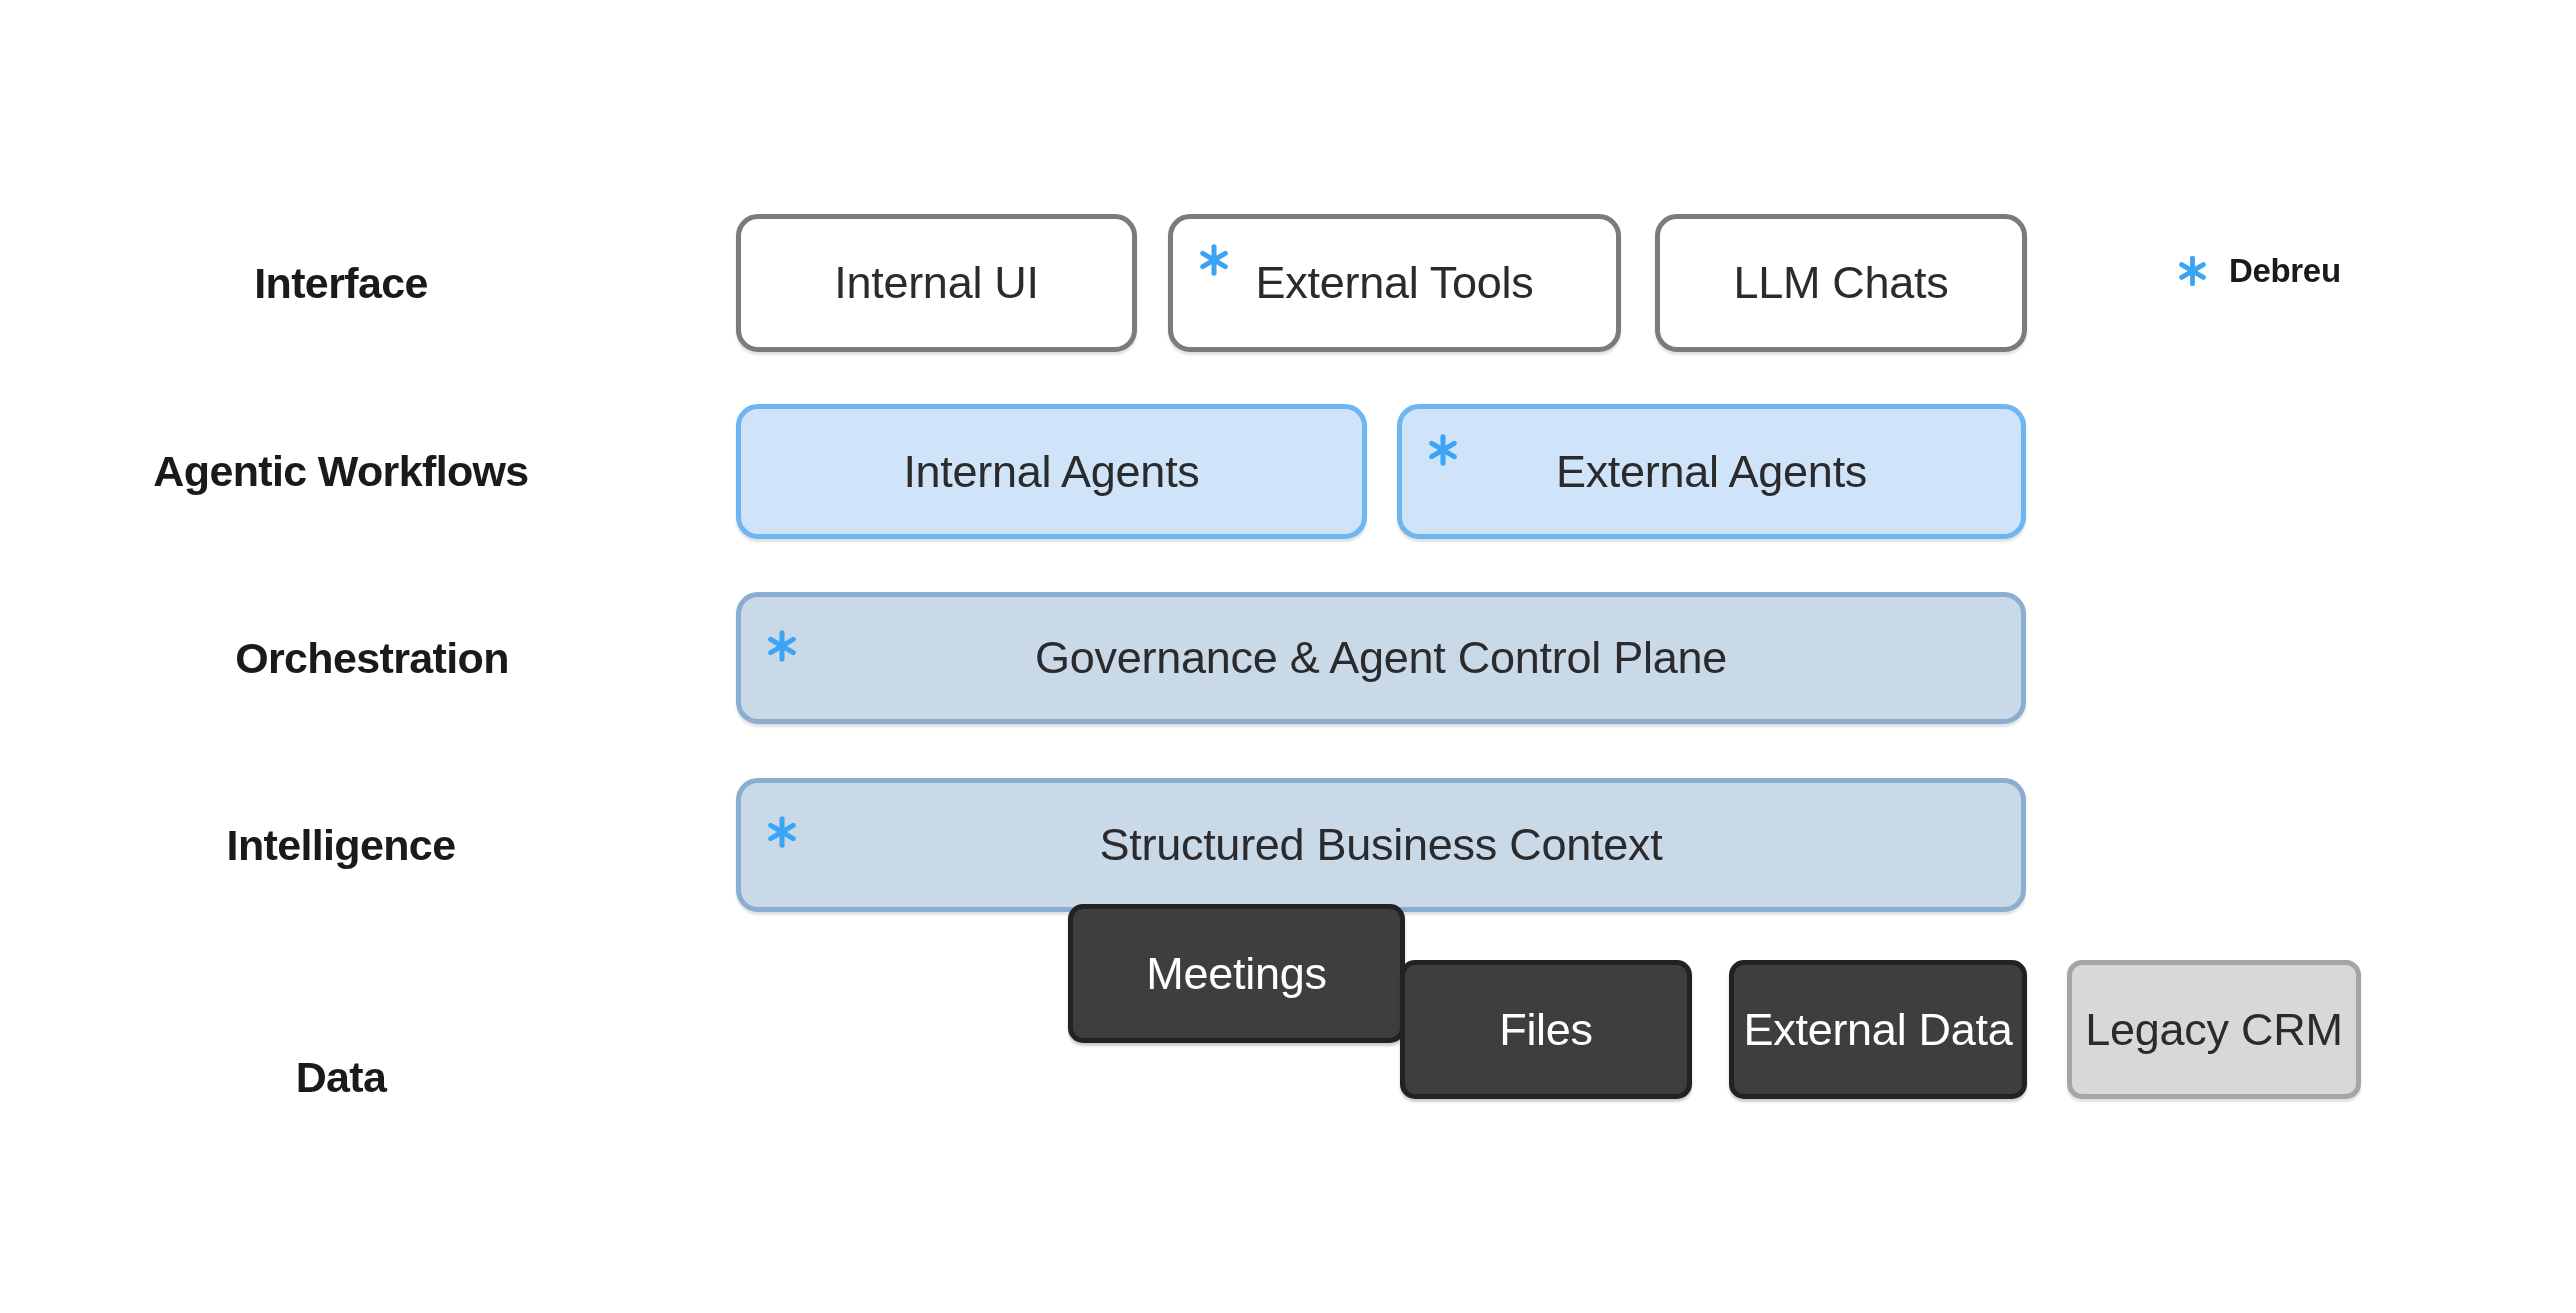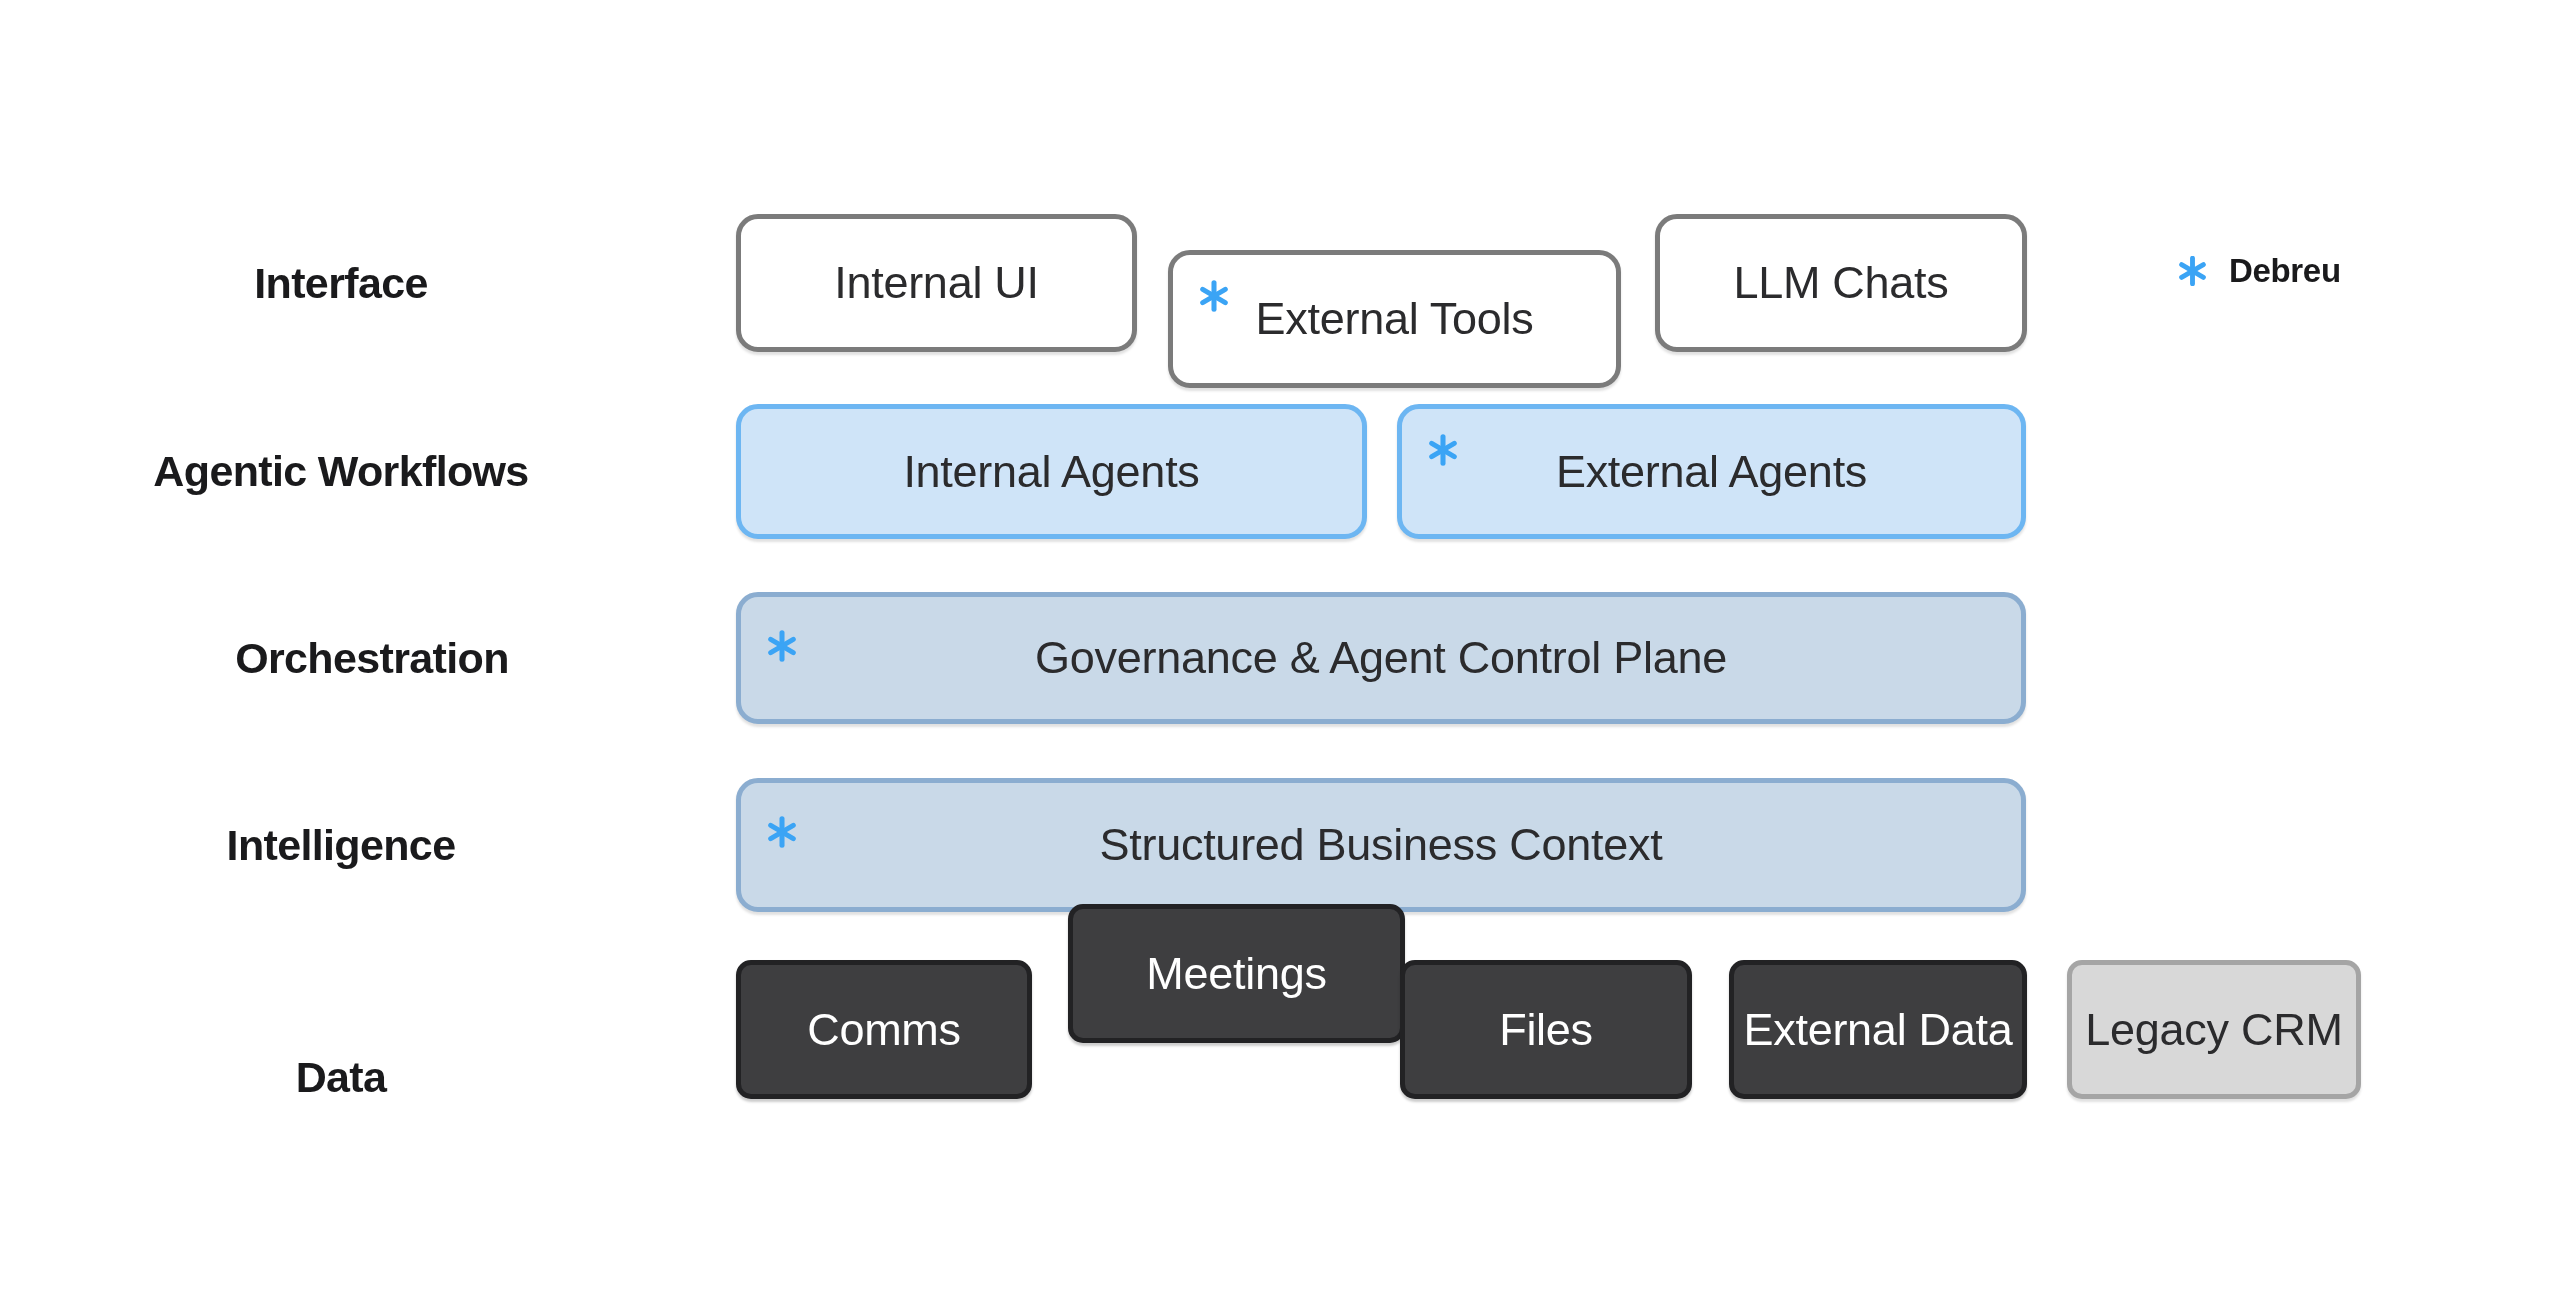--- a/index.html
+++ b/index.html
@@ -75,21 +75,21 @@
   <div class="row-label" style="top:214px;height:138px;">Interface</div>
   <div class="row-label" style="top:404px;height:135px;">Agentic Workflows</div>
   <div class="row-label" style="top:592px;height:132px;margin-left:31px;">Orchestration</div>
   <div class="row-label" style="top:778px;height:134px;">Intelligence</div>
   <div class="row-label" style="top:1008px;height:139px;">Data</div>
 
   <div class="box outline" style="left:736px;top:214px;width:401px;height:138px;">
     <span class="label">Internal UI</span>
   </div>
 
-  <div class="box outline" style="left:1168px;top:214px;width:453px;height:138px;margin-top:36px;">
+  <div class="box outline" style="left:1168px;top:214px;width:453px;height:138px;">
     <span class="ast">
       <svg viewBox="0 0 36 40">
           <g stroke="var(--asterisk)" stroke-width="6.5" stroke-linecap="round" fill="none">
         <line x1="18" y1="3" x2="18" y2="37"></line>
         <line x1="3.5" y1="11.5" x2="32.5" y2="28.5"></line>
         <line x1="32.5" y1="11.5" x2="3.5" y2="28.5"></line>
       </g>
         </svg>
     </span>
     <span class="label">External Tools</span>
@@ -135,23 +135,20 @@
           <g stroke="var(--asterisk)" stroke-width="6.5" stroke-linecap="round" fill="none">
         <line x1="18" y1="3" x2="18" y2="37"></line>
         <line x1="3.5" y1="11.5" x2="32.5" y2="28.5"></line>
         <line x1="32.5" y1="11.5" x2="3.5" y2="28.5"></line>
       </g>
         </svg>
     </span>
     <span class="label">Structured Business Context</span>
   </div>
 
-  <div class="box dark" style="left:736px;top:960px;width:296px;height:139px;">
-    <span class="label">Comms</span>
-  </div>
   <div class="box dark" style="left:1068px;top:904px;width:337px;height:139px;">
     <span class="label">Meetings</span>
   </div>
   <div class="box dark" style="left:1400px;top:960px;width:292px;height:139px;">
     <span class="label">Files</span>
   </div>
   <div class="box dark" style="left:1729px;top:960px;width:298px;height:139px;">
     <span class="label">External Data</span>
   </div>
   <div class="box gray" style="left:2067px;top:960px;width:294px;height:139px;">

